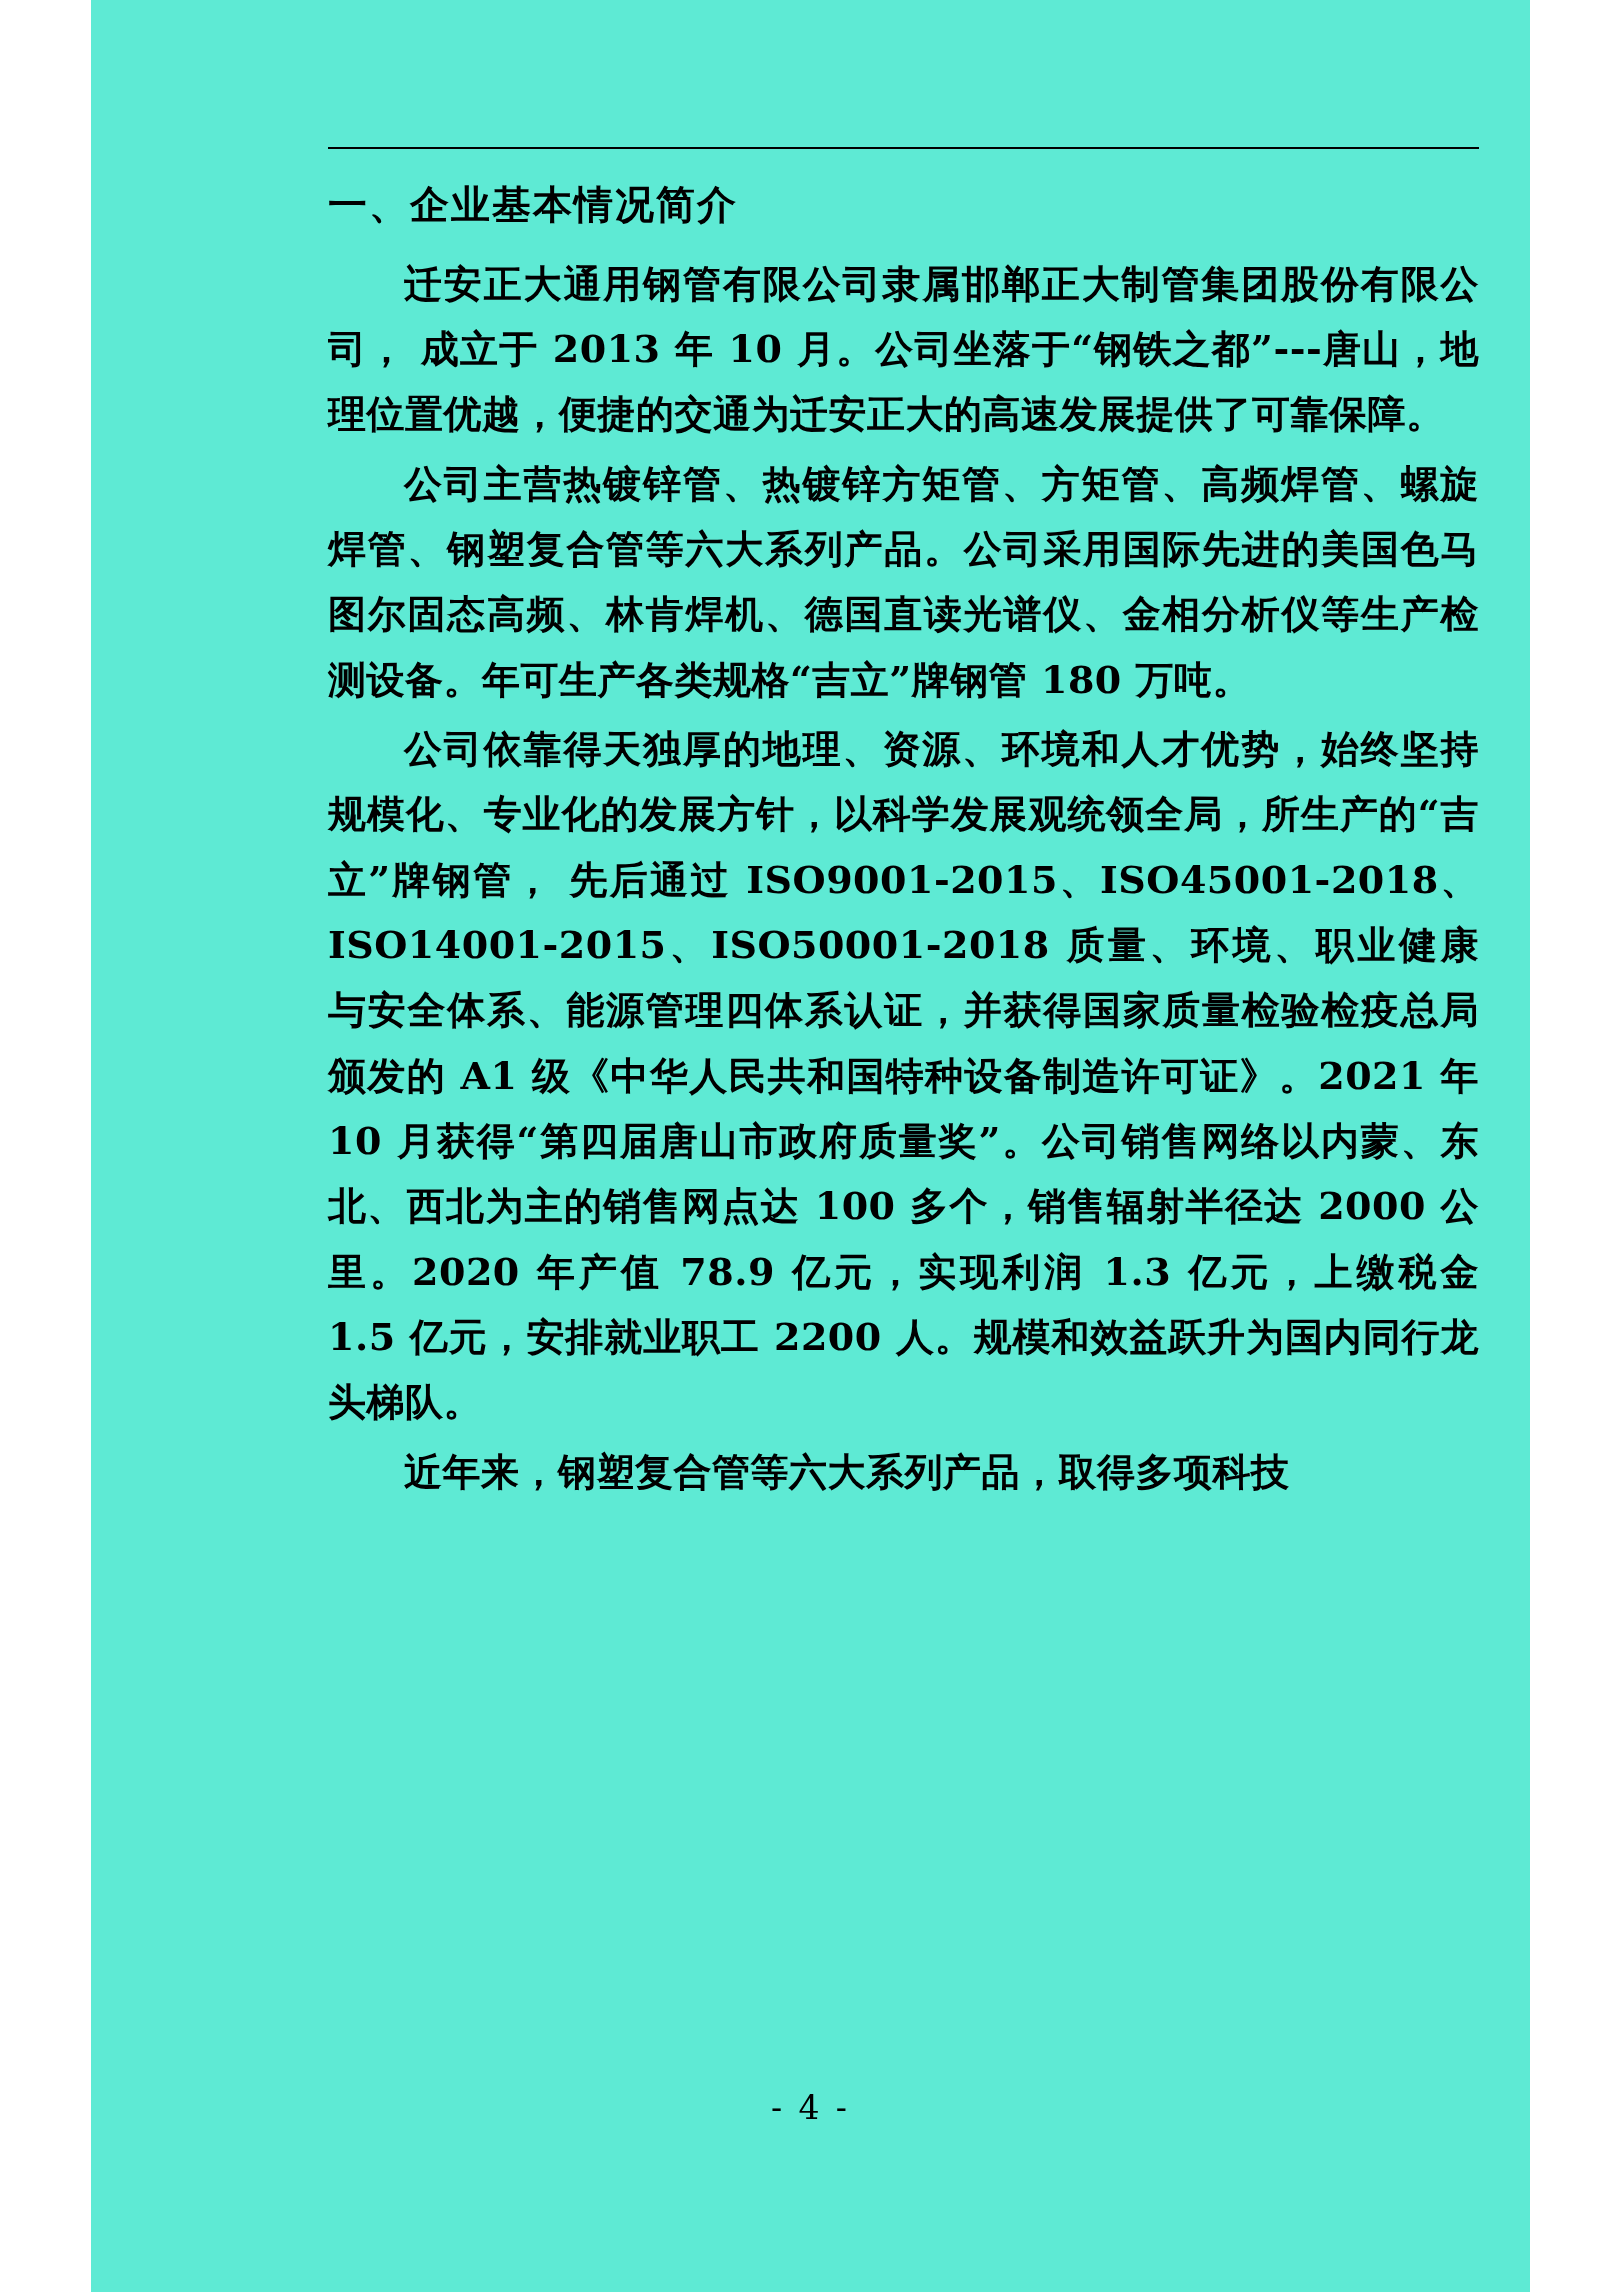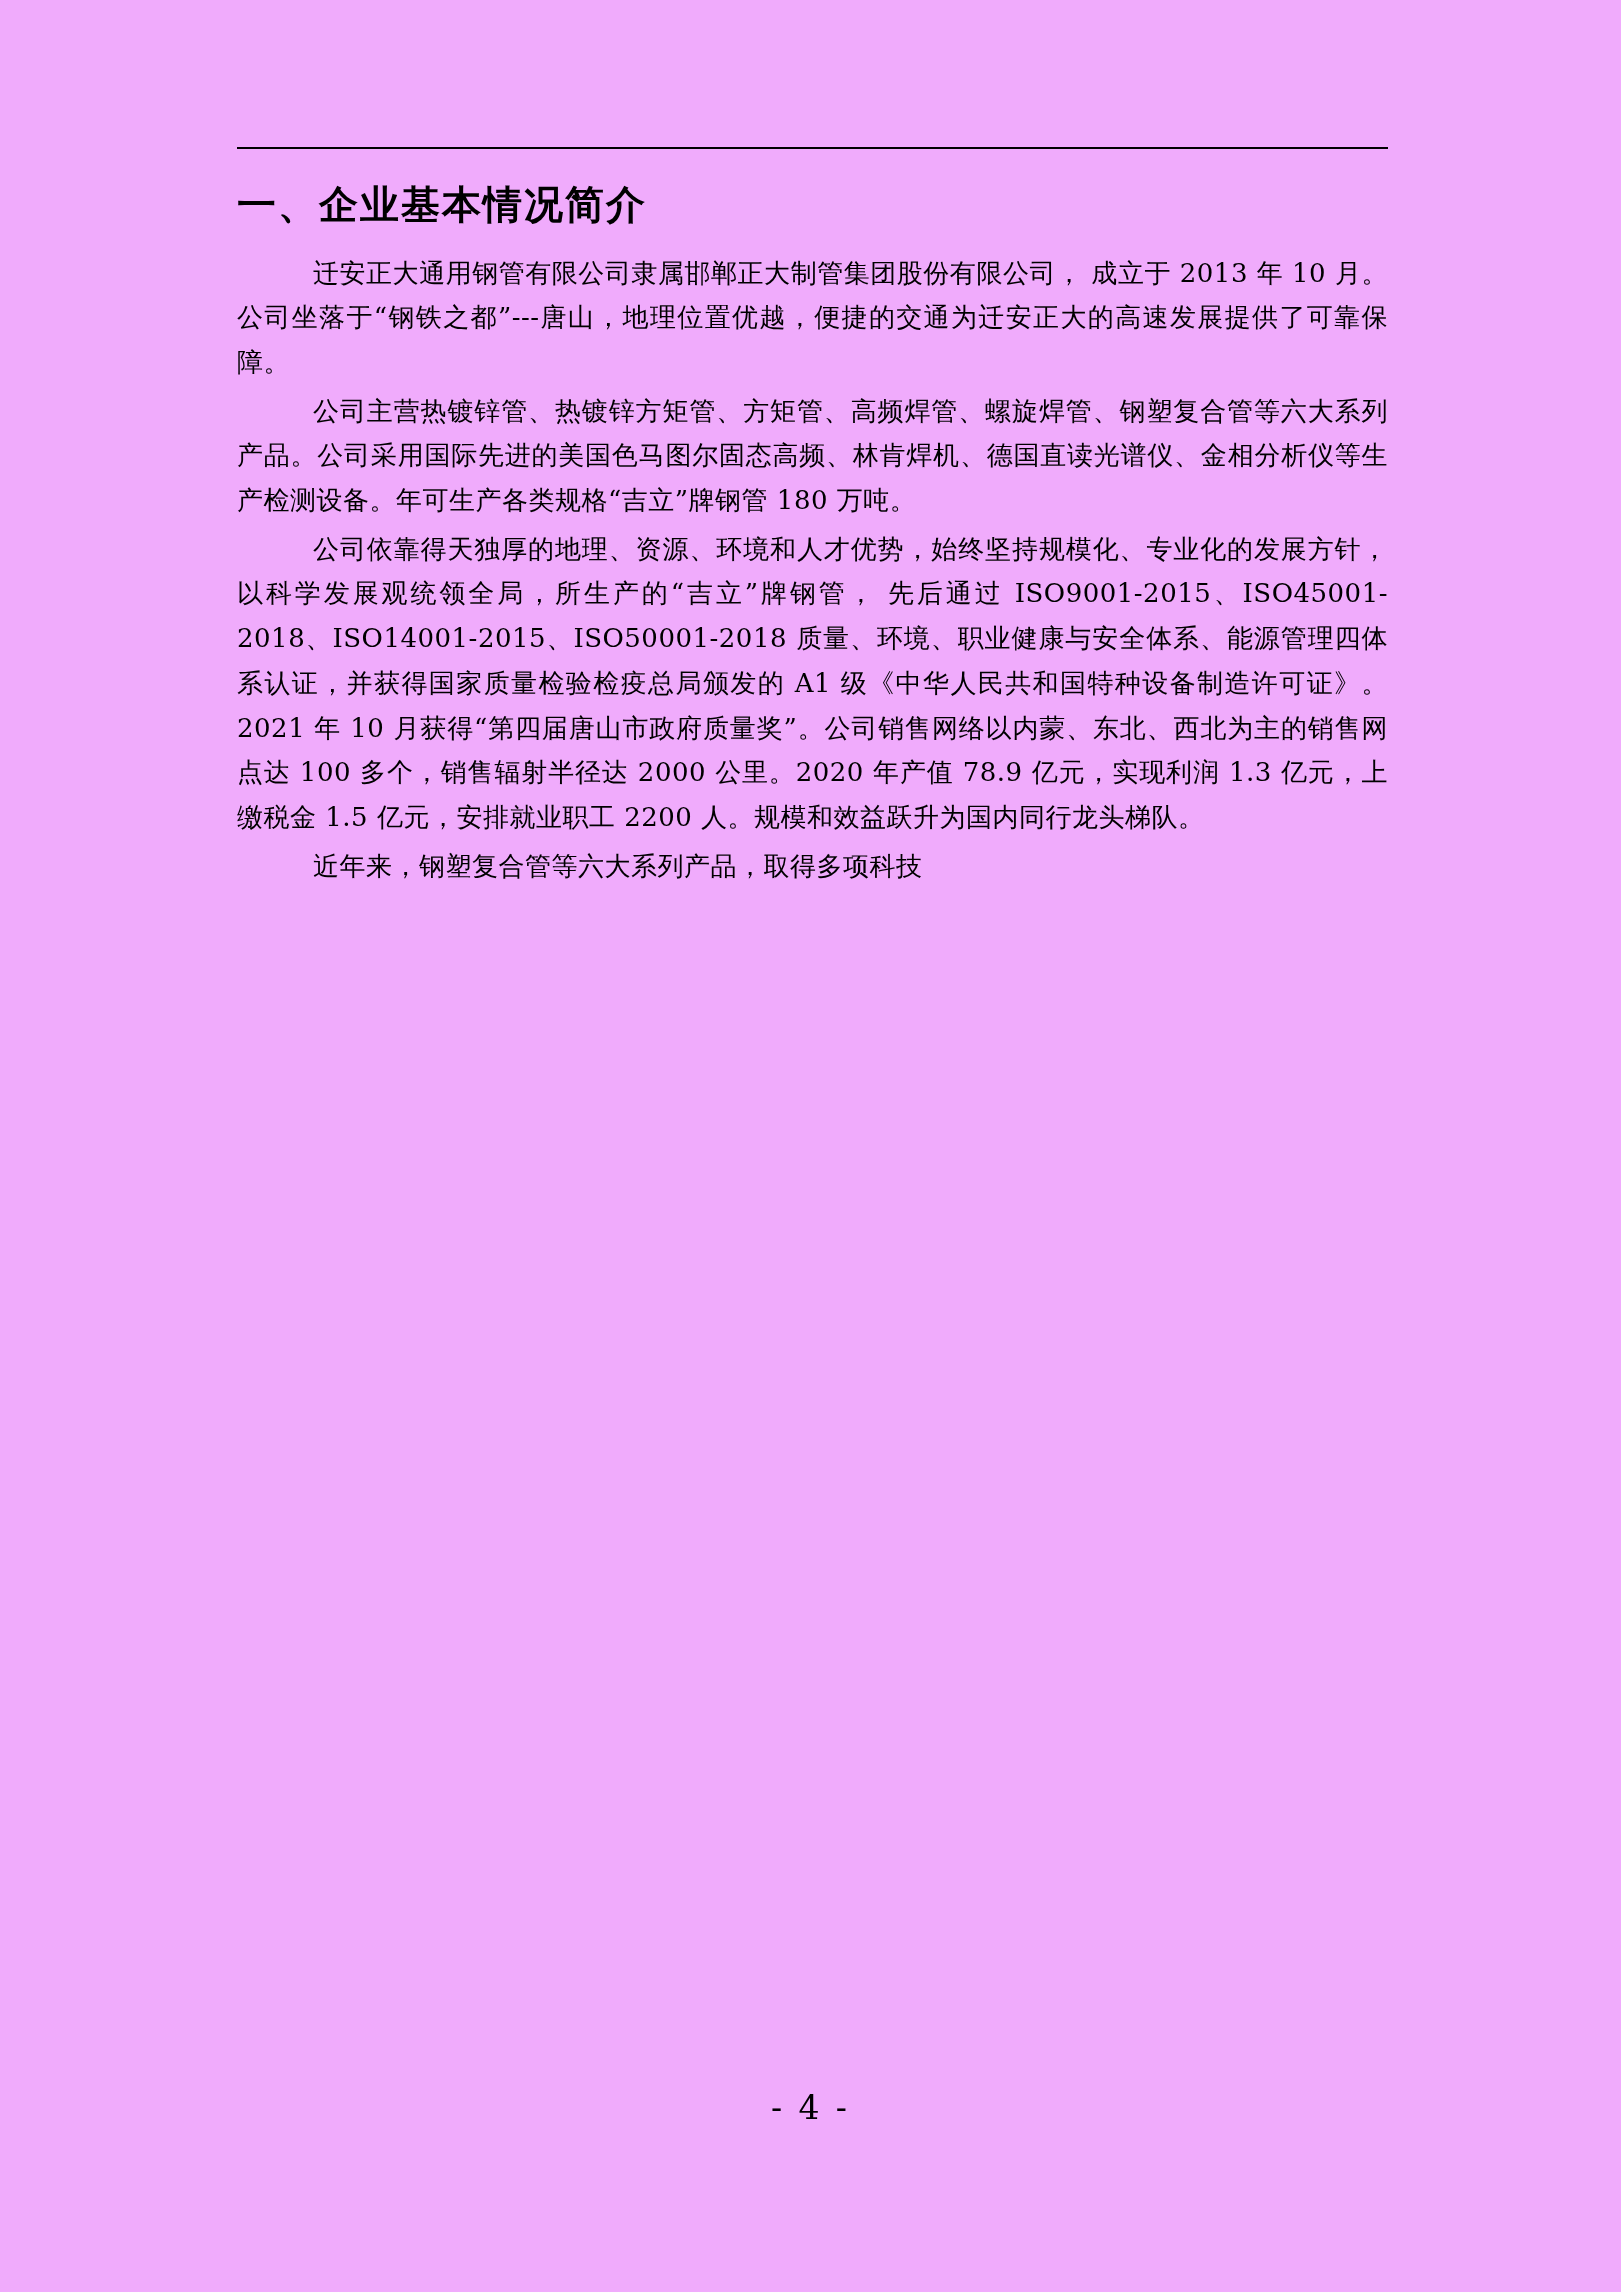--- a/index.html
+++ b/index.html
@@ -2,23 +2,23 @@
 <html><head>
 <meta charset="utf-8">
 <style>
   html, body {
     margin: 0;
     padding: 0;
     background: #ffffff;
   }
   .page {
     position: relative;
-    width: 1621px;
+    width: 1439px;
     height: 2293px;
-    background: #f0abfc;
+    background: #5eead4;
     margin: 0 auto;
     box-sizing: border-box;
     font-family: "DejaVu Serif", "Liberation Serif", serif;
     color: #000000;
     overflow: hidden;
   }
   .content {
     position: absolute;
     left: 237px;
     top: 147px;
@@ -32,27 +32,28 @@
   }
   .section-title {
     font-family: "DejaVu Sans", "Liberation Sans", sans-serif;
     font-weight: bold;
     font-size: 39px;
     letter-spacing: 2px;
     margin: 0 0 15.7px 0;
     line-height: 1.5;
   }
   .para {
-    font-size: 26px;
+    font-size: 38px;
     line-height: 1.72;
     margin: 0 0 3.9px 0;
     text-align: justify;
     text-justify: inter-ideograph;
     text-indent: 76px;
     letter-spacing: 0.5px;
+    font-weight: bold;
   }
   .footer {
     position: absolute;
     left: 0;
     right: 0;
     top: 2088px;
     text-align: center;
     font-size: 33px;
     font-family: "DejaVu Serif", "Liberation Serif", serif;
     letter-spacing: 2.9px;

